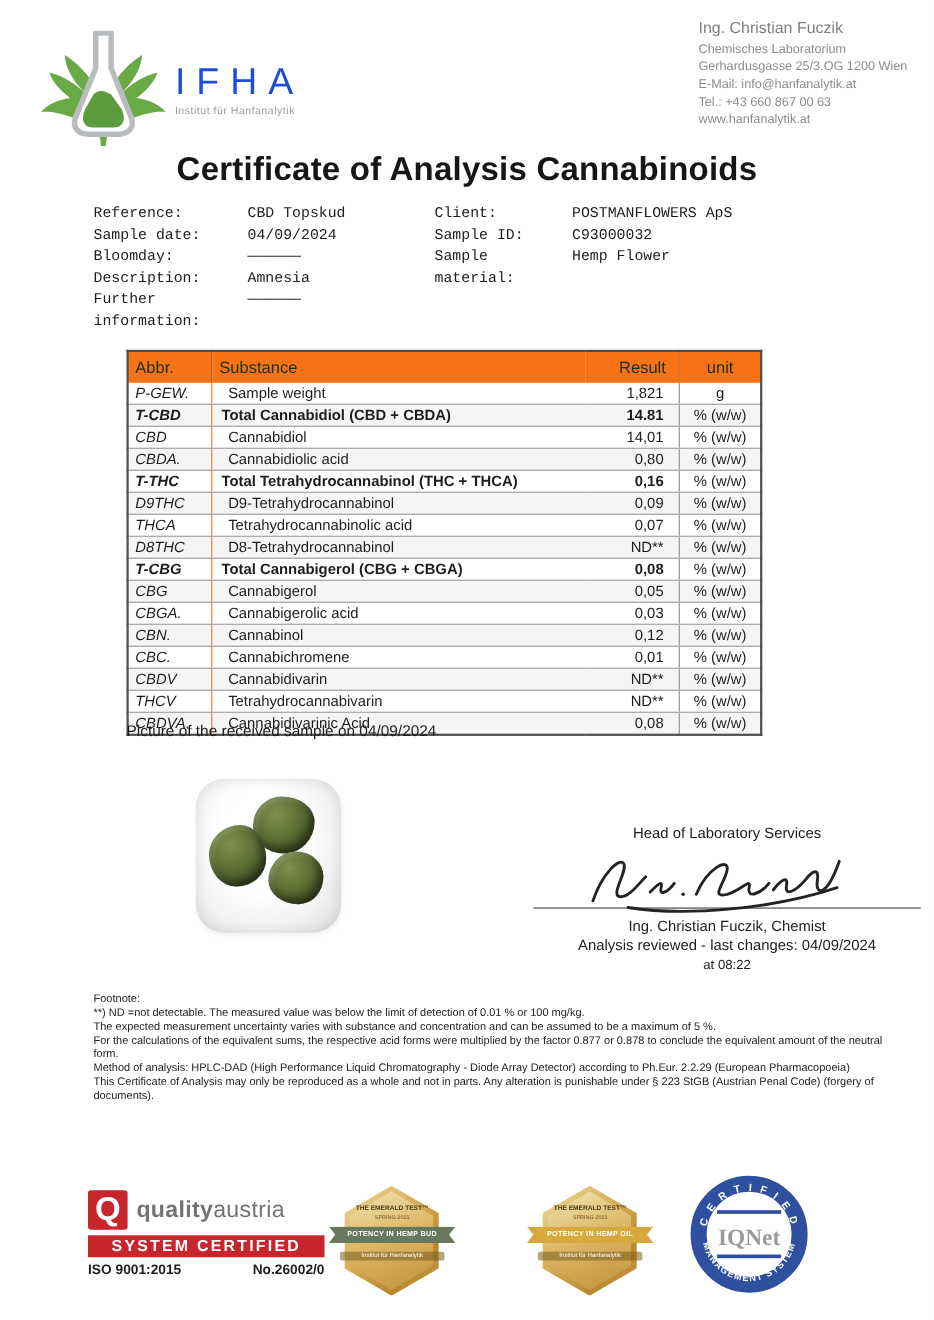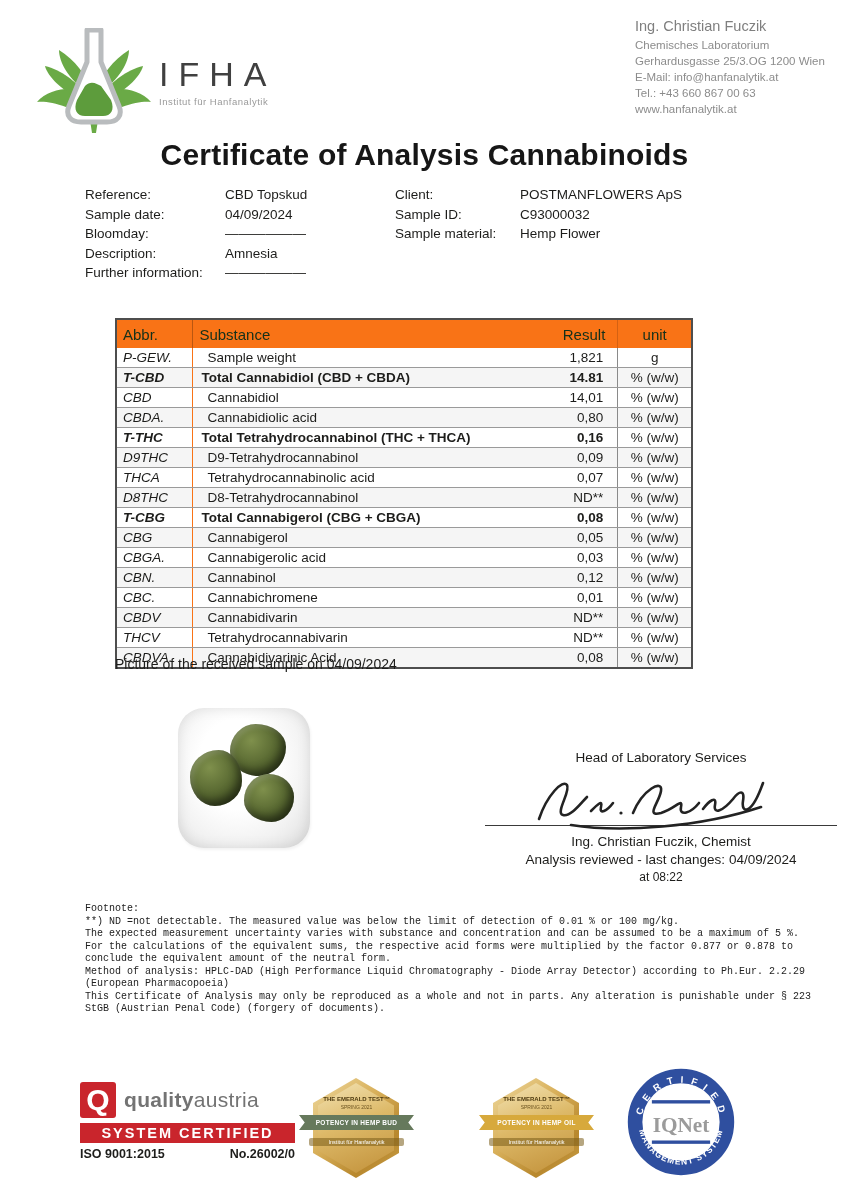--- a/index.html
+++ b/index.html
@@ -4,34 +4,34 @@
 <style>
   html,body{margin:0;padding:0;background:#e9e9e9;}
   .page{
     position:relative;width:849px;height:1200px;margin:0 auto;background:#ffffff;
     font-family:"Liberation Sans",sans-serif;color:#1d1d1b;overflow:hidden;
   }
   
   .logo{position:absolute;left:35px;top:28px;width:250px;height:105px;display:flex;align-items:center;}
   .leaf-wrap{position:relative;width:118px;height:105px;flex:0 0 auto;}
   .logo-text{margin-left:6px;}
-  .logo-acronym{font-size:34px;letter-spacing:10px;color:#404040;font-weight:400;}
+  .logo-acronym{font-size:34px;letter-spacing:10px;color:#1d4ed8;font-weight:400;}
   .logo-sub{font-size:9.5px;color:#9a9a9a;letter-spacing:.5px;margin-top:2px;}
   .contact{position:absolute;left:635px;top:18px;width:205px;color:#8c8c8c;}
   .contact-name{font-size:14.5px;color:#7f7f7f;margin-bottom:3px;}
   .contact-line{font-size:11.5px;line-height:16px;}
   
   .doc-title{position:absolute;left:0;top:138px;width:100%;text-align:center;
     font-size:30px;font-weight:bold;color:#161616;letter-spacing:.2px;}
   
   .info{position:absolute;top:185px;left:0;width:100%;font-size:13.5px;}
   .info-col{position:absolute;top:0;}
   .info-col.left{left:85px;width:300px;}
   .info-col.right{left:395px;width:330px;}
-  .info-row{display:flex;line-height:19.5px;}
+  .info-row{display:flex;line-height:19.5px;font-family:Liberation Mono, monospace;}
   .info-label{flex:0 0 140px;}
   .info-col.right .info-label{flex:0 0 125px;}
   .info-value{white-space:nowrap;}
   
   .result-table{position:absolute;left:115px;top:318px;width:578px;border-collapse:collapse;
     font-size:13.5px;border:2px solid #4e4e4e;}
   .result-table th{background:#f97316;color:#14301a;text-align:left;font-weight:normal;
     font-size:15px;padding:3px 6px;height:22px;}
   .result-table th.col-abbr{border-right:1px solid rgba(0,0,0,.25);}
   .result-table th.col-result{text-align:right;padding-right:12px;}
@@ -57,21 +57,21 @@
   .bud3{left:66px;top:66px;width:50px;height:48px;border-radius:50% 50% 45% 55%/55% 48% 52% 45%;}
   
   .sig-block{position:absolute;left:485px;top:750px;width:352px;text-align:center;}
   .sig-role{font-size:13.5px;}
   .sig-img{display:block;margin:4px auto 0;}
   .sig-line{border-top:1.5px solid #3a3a3a;margin-top:-6px;}
   .sig-name{font-size:13.5px;margin-top:8px;}
   .sig-reviewed{font-size:13.5px;margin-top:3px;}
   .sig-time{font-size:12px;margin-top:3px;}
   
-  .footnote{position:absolute;left:85px;top:903px;width:742px;font-size:10px;line-height:12.5px;color:#222;font-family:Liberation Mono, monospace;}
+  .footnote{position:absolute;left:85px;top:903px;width:742px;font-size:10px;line-height:12.5px;color:#222;}
   
   .qa{position:absolute;left:80px;top:1082px;width:215px;}
   .qa-top{display:flex;align-items:center;}
   .qa-q{width:36px;height:36px;background:#c9252c;color:#fff;font-weight:bold;font-size:30px;
     display:flex;align-items:center;justify-content:center;border-radius:3px;flex:0 0 auto;}
   .qa-brand{margin-left:8px;font-size:21px;color:#737373;letter-spacing:.3px;}
   .qa-brand b{font-weight:bold;}
   .qa-banner{margin-top:5px;background:#c9252c;color:#fff;font-weight:bold;font-size:14.5px;
     text-align:center;letter-spacing:2px;padding:2px 0;}
   .qa-iso{display:flex;justify-content:space-between;font-weight:bold;font-size:12.5px;margin-top:4px;}

